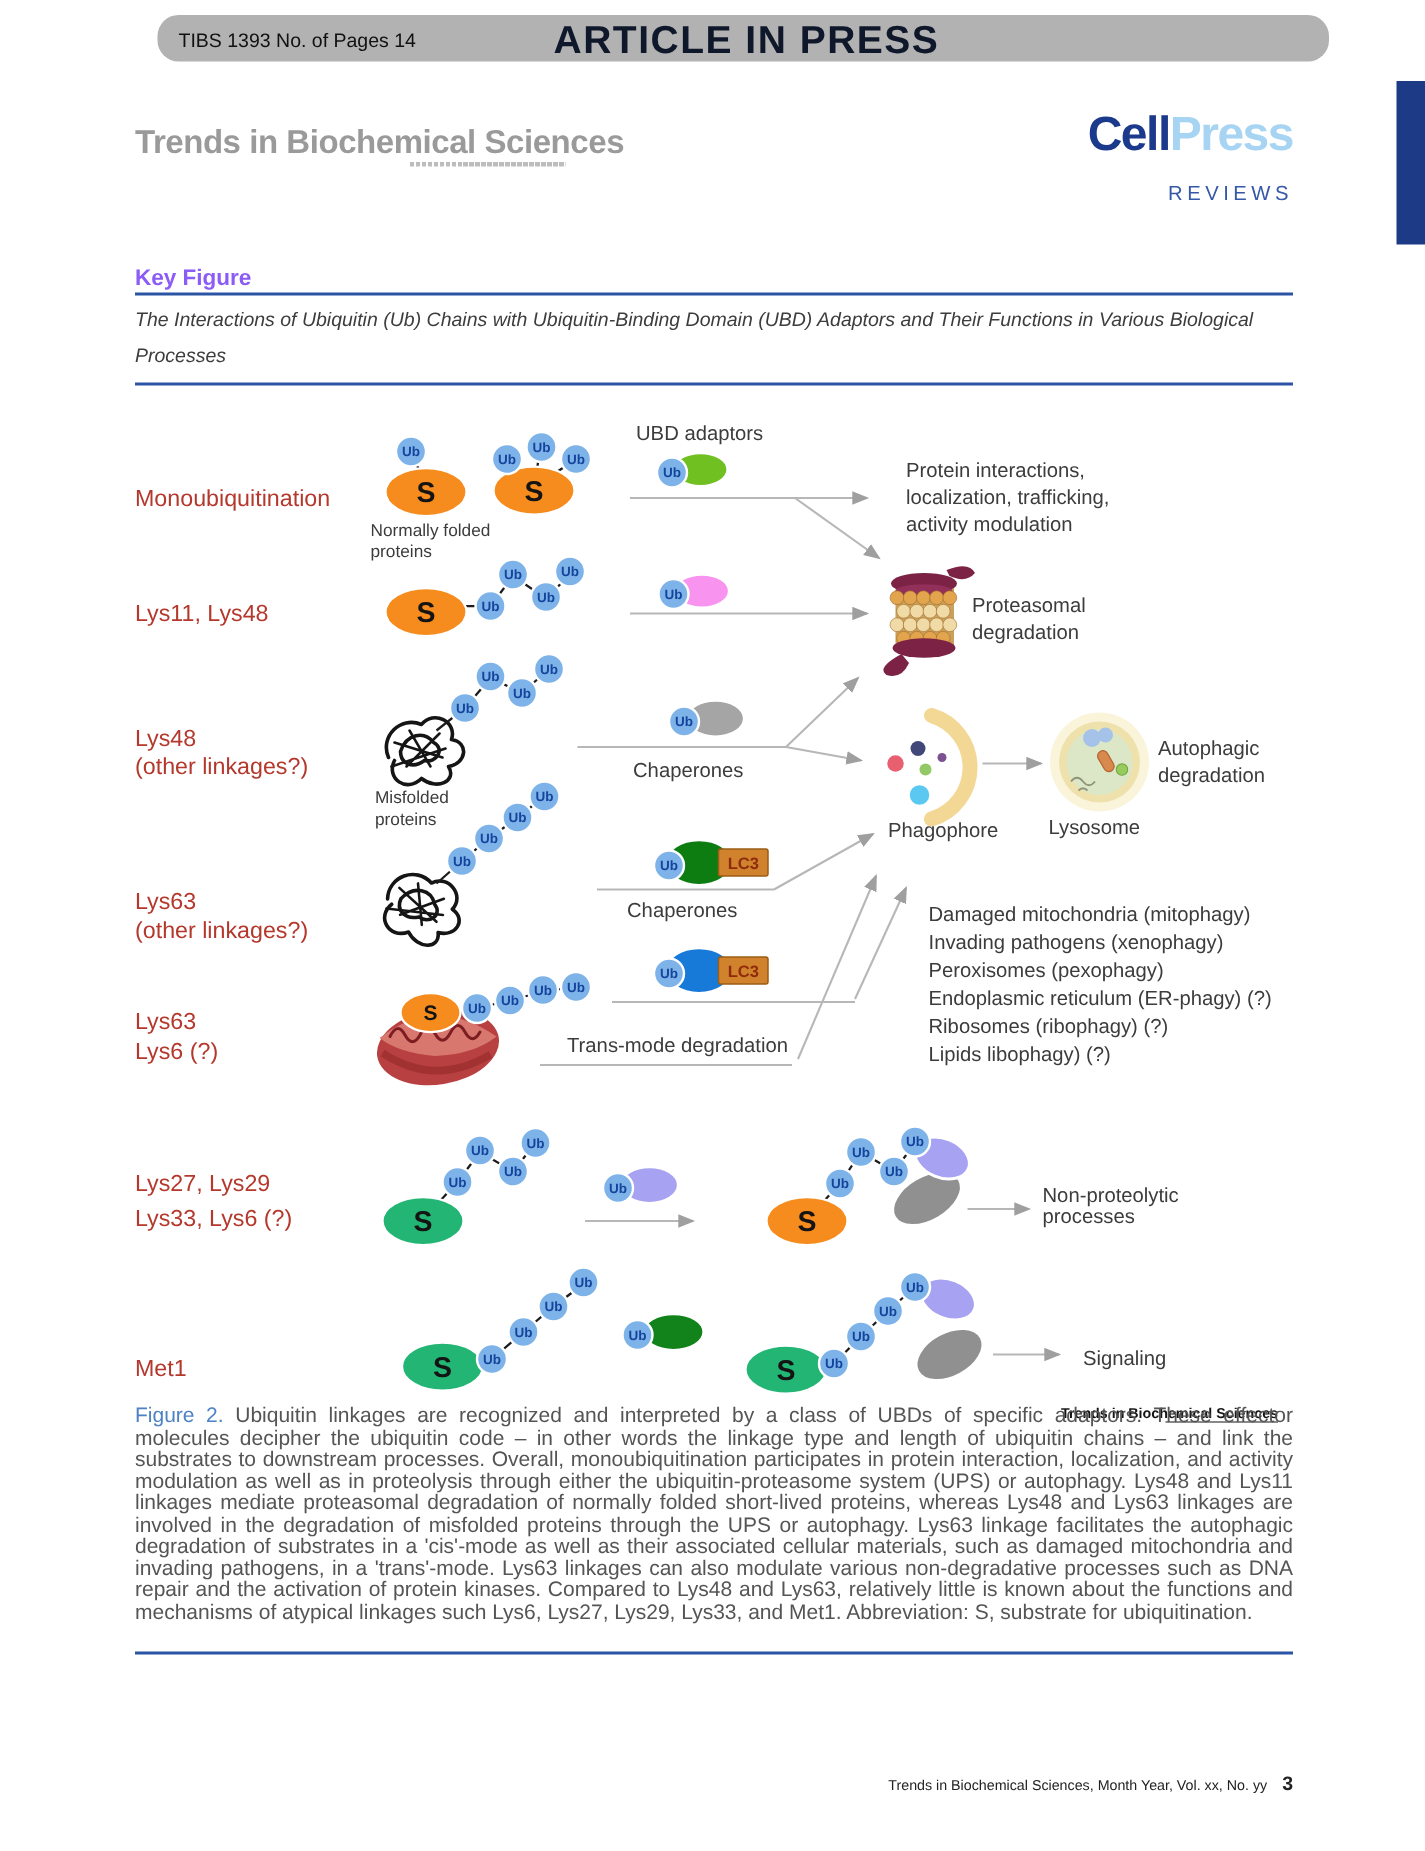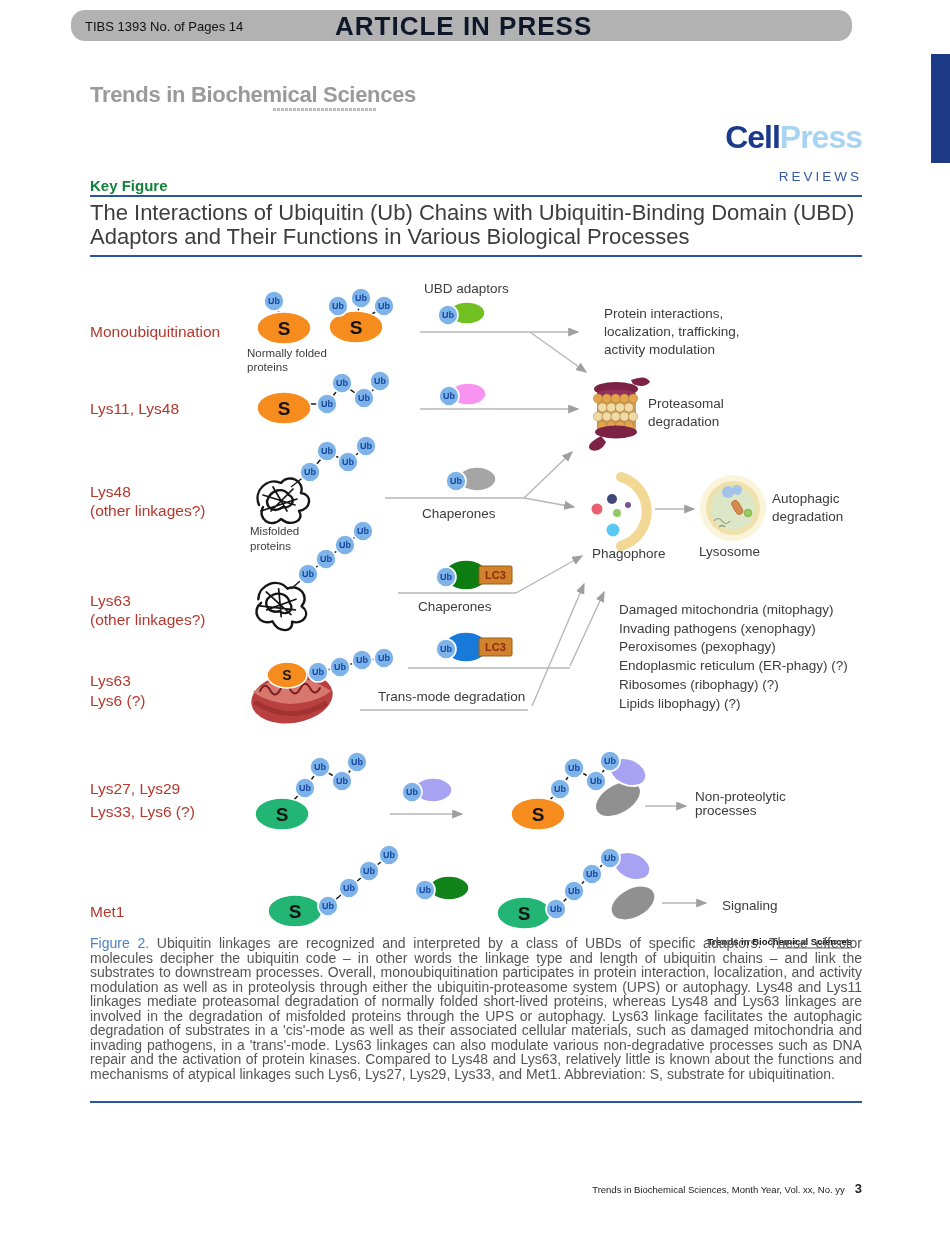--- a/index.html
+++ b/index.html
@@ -1,35 +1,35 @@
 <!DOCTYPE html>
 <html><head>
 <meta charset="utf-8">
 <style>
   html,body{margin:0;padding:0;background:#ffffff;}
   .page{position:relative;width:950px;height:1234px;background:#fff;overflow:hidden;
         font-family:"Liberation Sans",sans-serif;}
   
-  .topbar{position:absolute;left:71px;top:10px;width:781px;height:31px;background:#b2b2b2;border-radius:14px;}
+  .topbar{position:absolute;left:105px;top:10px;width:781px;height:31px;background:#b2b2b2;border-radius:14px;}
   .ms{position:absolute;left:14px;top:9px;font-size:13px;color:#111;}
   .banner{position:absolute;left:264px;top:1px;font-size:26px;font-weight:bold;color:#0f172a;letter-spacing:1px;}
   
   .journal{position:absolute;left:90px;top:82px;font-size:22px;font-weight:bold;color:#9a9a9a;letter-spacing:-0.3px;}
   .tagline{position:absolute;left:273px;top:108px;width:104px;height:3px;
            background:repeating-linear-gradient(90deg,#bdbdbd 0 3px,transparent 3px 4px);}
   .cellpress{position:absolute;left:716px;top:72px;width:146px;text-align:right;}
-  .cp-line{font-size:32px;font-weight:bold;line-height:34px;letter-spacing:-1px;margin-top:48px;}
+  .cp-line{font-size:32px;font-weight:bold;line-height:34px;letter-spacing:-1px;}
   .cell{color:#1b3a8c;} .press{color:#a6d4f2;}
   .reviews{font-size:13.5px;color:#3558a8;letter-spacing:3px;margin-top:15px;}
   .bluebar{position:absolute;left:931px;top:54px;width:19px;height:109px;background:#1c3a85;}
   
-  .kicker{position:absolute;left:90px;top:177px;font-size:15px;font-weight:bold;color:#15803d;}
+  .kicker{position:absolute;left:90px;top:177px;font-size:15px;font-weight:bold;color:#8b5cf6;}
   .rule{position:absolute;left:90px;width:772px;height:2px;background:#2b55a4;}
   .rule1{top:195px;} .rule2{top:255px;} .rule3{top:1101px;}
-  .fig-title{position:absolute;left:90px;top:201px;width:778px;font-size:22px;line-height:23.5px;color:#3d3d3d;}
+  .fig-title{position:absolute;left:90px;top:201px;width:778px;font-size:13px;line-height:23.5px;color:#3d3d3d;font-style:italic;}
   
   .figsvg{position:absolute;left:85px;top:268px;}
   svg{font-family:"Liberation Sans",sans-serif;}
   .gl{stroke:#b7b7b7;stroke-width:1.4;fill:none;}
   .bond{stroke:#1b1b1b;stroke-width:1.5;fill:none;}
   .ft{font-size:13.5px;fill:#3c3c3c;}
   .ft-sm{font-size:11.5px;fill:#3c3c3c;}
   .rl{font-size:15.5px;fill:#b5382d;}
   .ub-t{font-size:9px;font-weight:bold;fill:#14459c;text-anchor:middle;}
   .s-t{font-weight:bold;fill:#141414;text-anchor:middle;}

